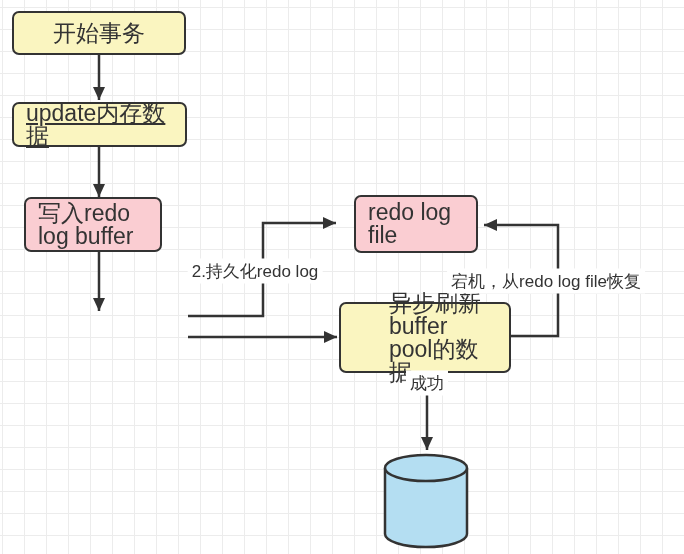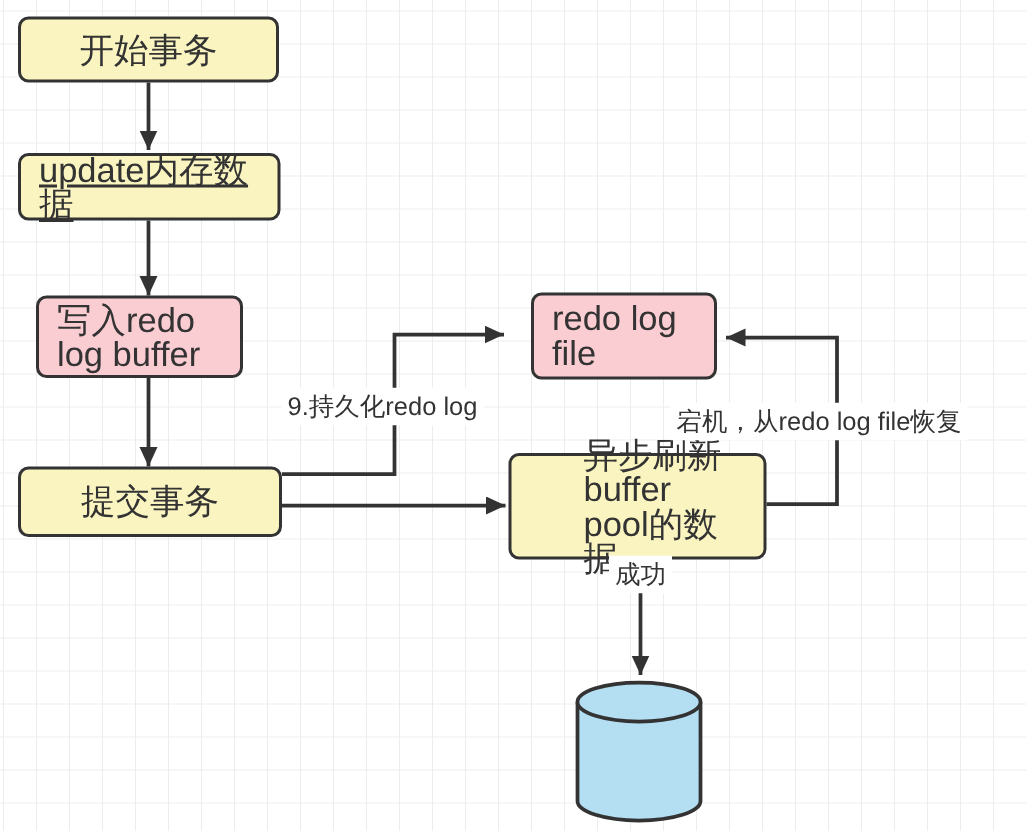--- a/index.html
+++ b/index.html
@@ -100,31 +100,28 @@
   </div>
 
   <div class="node yellow" style="left:12px; top:102px; width:175px; height:45px;text-decoration:underline;">
     <span>update内存数据</span>
   </div>
 
   <div class="node pink" style="left:24px; top:197px; width:138px; height:55px;">
     <span>写入redo log buffer</span>
   </div>
 
-  <div class="node yellow" style="left:12px; top:311px; width:176px; height:47px;">
-    <span>提交事务</span>
-  </div>
 
   <div class="node pink" style="left:338px; top:195px; width:124px; height:58px;margin-left:16px;">
     <span>redo log file</span>
   </div>
 
   <div class="node yellow" style="left:339px; top:302px; width:172px; height:71px;padding-left:48px;">
     <span>异步刷新buffer pool的数据</span>
   </div>
 
-  <div class="edge-label" style="left:255px; top:271px;">9.持久化redo log</div>
+  <div class="edge-label" style="left:255px; top:271px;">2.持久化redo log</div>
 
   <div class="edge-label" style="left:546px; top:281px;">宕机，从redo log file恢复</div>
 
   <div class="edge-label" style="left:427px; top:383px;text-align:center;">成功</div>
 
 </div>
 
 </body></html>

